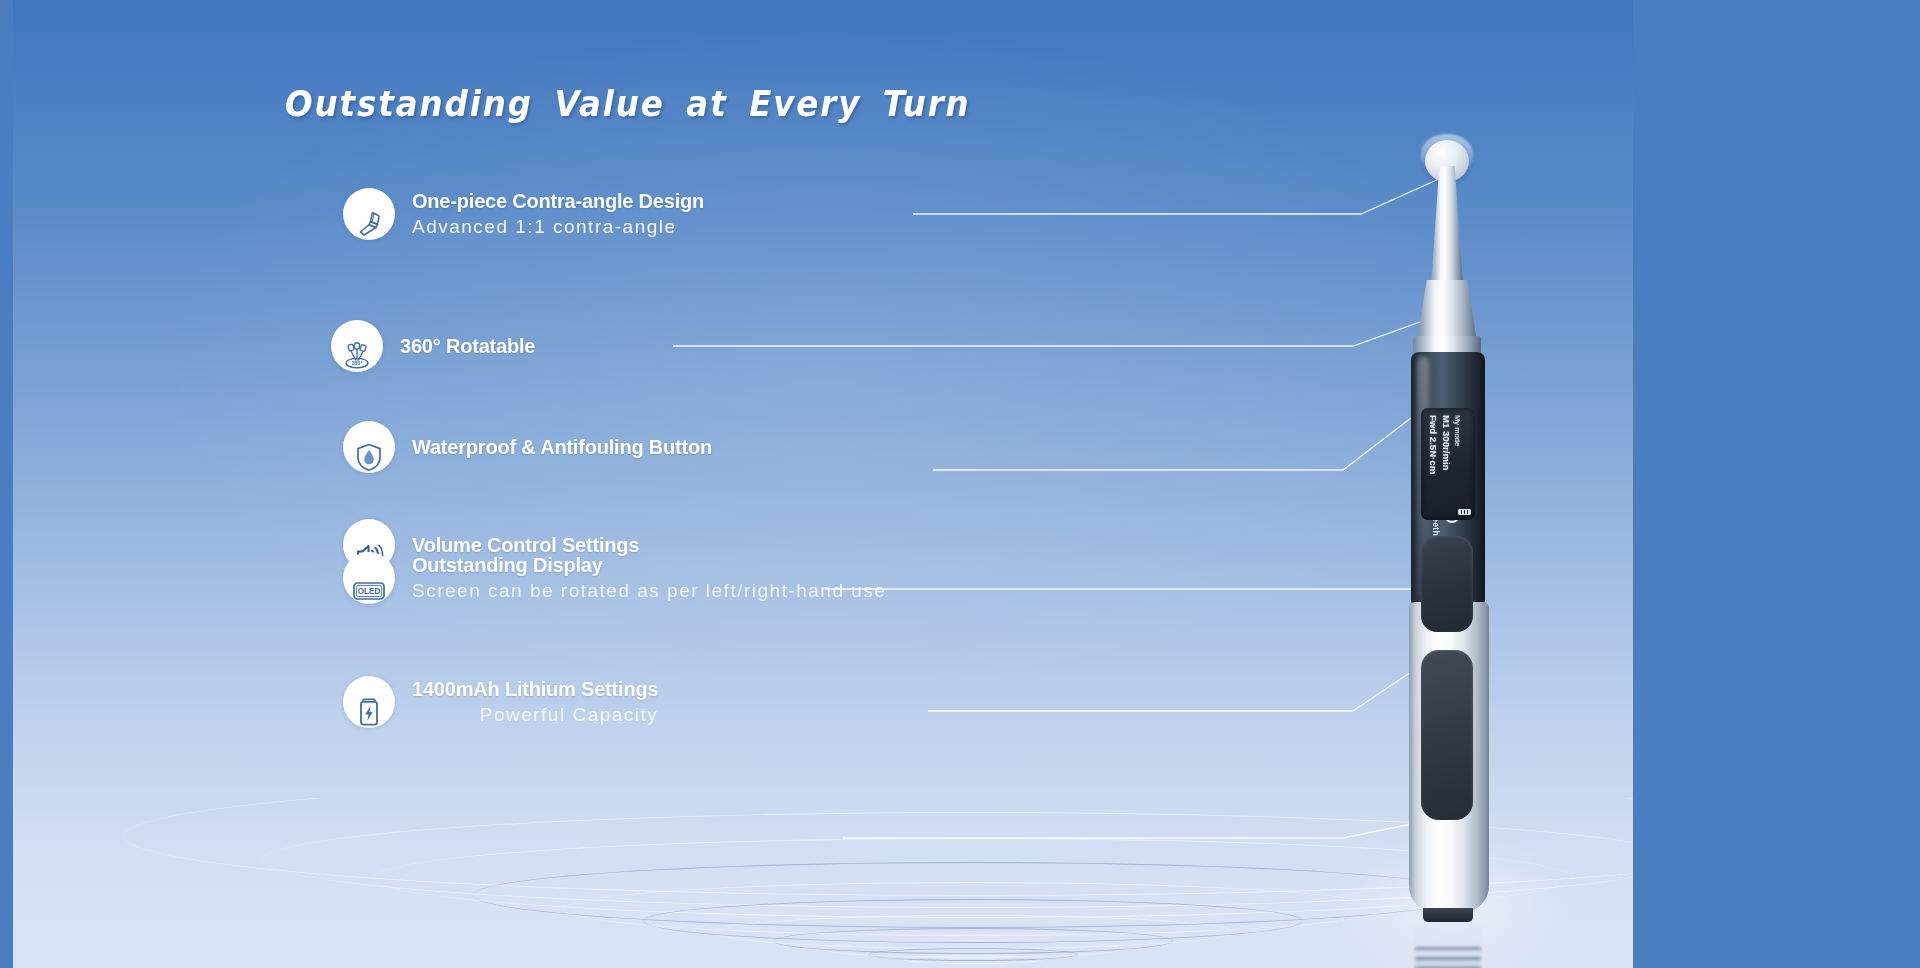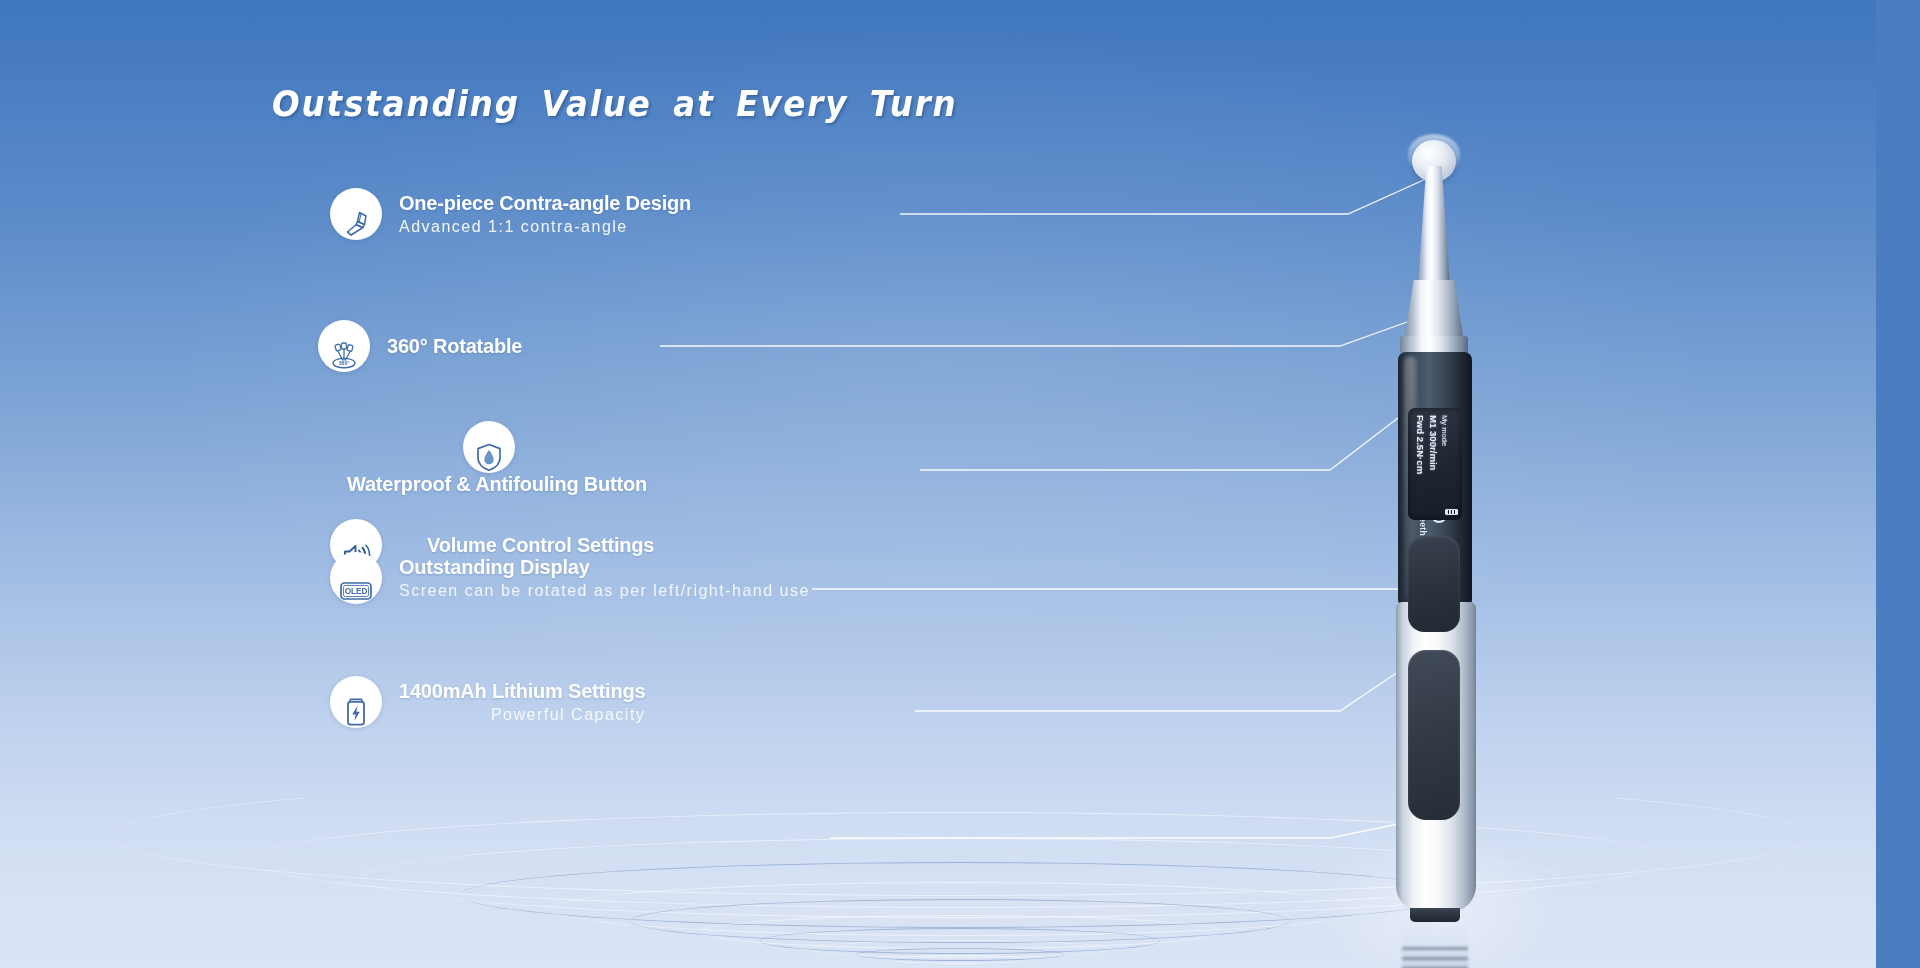--- a/index.html
+++ b/index.html
@@ -6,26 +6,27 @@
   html, body { width:1920px; height:968px; overflow:hidden; }
   body {
     font-family:"Liberation Sans", sans-serif;
     background:#4a7ec0;
     position:relative;
   }
 
   
   #stage {
     position:absolute; inset:0;
-    width:1876px; height:968px;
+    width:1620px; height:968px;
     background:linear-gradient(to bottom,
       #3f76bd 0%, #4a7ec2 8%, #5b8bc9 22%,
       #7fa5d6 42%, #a3bee4 60%, #bed1ed 74%,
       #cfdcf2 85%, #d8e2f4 93%, #dbe4f5 100%);
     overflow:hidden;
+    margin-left:13px;
   }
   .vignette {
     position:absolute; inset:0;
     background:radial-gradient(ellipse 70% 60% at 50% 38%,
       rgba(255,255,255,0.10) 0%, rgba(255,255,255,0.0) 60%);
     pointer-events:none;
   }
 
   
   #water {
@@ -86,21 +87,21 @@
     font-size:20px;
     font-weight:bold;
     color:#ffffff;
     line-height:1.12;
     white-space:nowrap;
     letter-spacing:-0.2px;
     text-shadow:0 1px 2px rgba(40,80,140,0.25);
   }
   .f-sub {
     font-family:"Liberation Sans", sans-serif;
-    font-size:16px;
+    font-size:19px;
     font-weight:300;
     color:rgba(255,255,255,0.93);
     letter-spacing:1.5px;
     white-space:nowrap;
     margin-top:3px;
   }
   .f-sub.dim { color:rgba(255,255,255,0.85);text-align:right; }
 
   
   #lines { position:absolute; left:0; top:0; width:1920px; height:968px; pointer-events:none; }
@@ -338,33 +339,33 @@
             <path d="M23 13.5 L18.6 22"></path>
           </g>
           <text x="17" y="26.6" font-family="Liberation Sans, sans-serif" font-size="5.2" font-weight="bold" fill="#3f6ca8" text-anchor="middle">360°</text>
         </svg>
       </div>
       <div class="f-text">
         <div class="f-title">360° Rotatable</div>
       </div>
     </div>
 
-    <div class="feature" style="left:330px; top:421px;flex-direction:column;">
+    <div class="feature" style="left:330px; top:421px;">
       <div class="f-icon">
         <svg class="icon-svg" width="32" height="32" viewBox="0 0 32 32">
           <path d="M16 3.5 L27 7.6 V16.5 C27 23 21.8 27.4 16 29.2 C10.2 27.4 5 23 5 16.5 V7.6 Z" fill="none" stroke="#3f6ca8" stroke-width="1.7" stroke-linejoin="round"></path>
           <path d="M16 9 C16 9 11.3 15 11.3 18.4 C11.3 21.2 13.4 23.3 16 23.3 C18.6 23.3 20.7 21.2 20.7 18.4 C20.7 15 16 9 16 9 Z" fill="#6a93c8"></path>
         </svg>
       </div>
       <div class="f-text">
         <div class="f-title">Waterproof &amp; Antifouling Button</div>
       </div>
     </div>
 
-    <div class="feature" style="left:330px; top:519px;gap:28px;">
+    <div class="feature" style="left:330px; top:519px;">
       <div class="f-icon">
         <svg class="icon-svg" width="32" height="32" viewBox="0 0 32 32">
           <g fill="none" stroke="#2f5c96" stroke-width="1.9" stroke-linejoin="round" stroke-linecap="round">
             <path d="M5 12.5 H9.5 L15.5 7 V25 L9.5 19.5 H5 Z"></path>
             <path d="M19 11.5 C21.2 13.6 21.2 18.4 19 20.5"></path>
             <path d="M22.4 8.8 C26 12.2 26 19.8 22.4 23.2"></path>
             <path d="M25.8 6.2 C30.8 11 30.8 21 25.8 25.8" stroke-width="1.5"></path>
           </g>
         </svg>
       </div>

